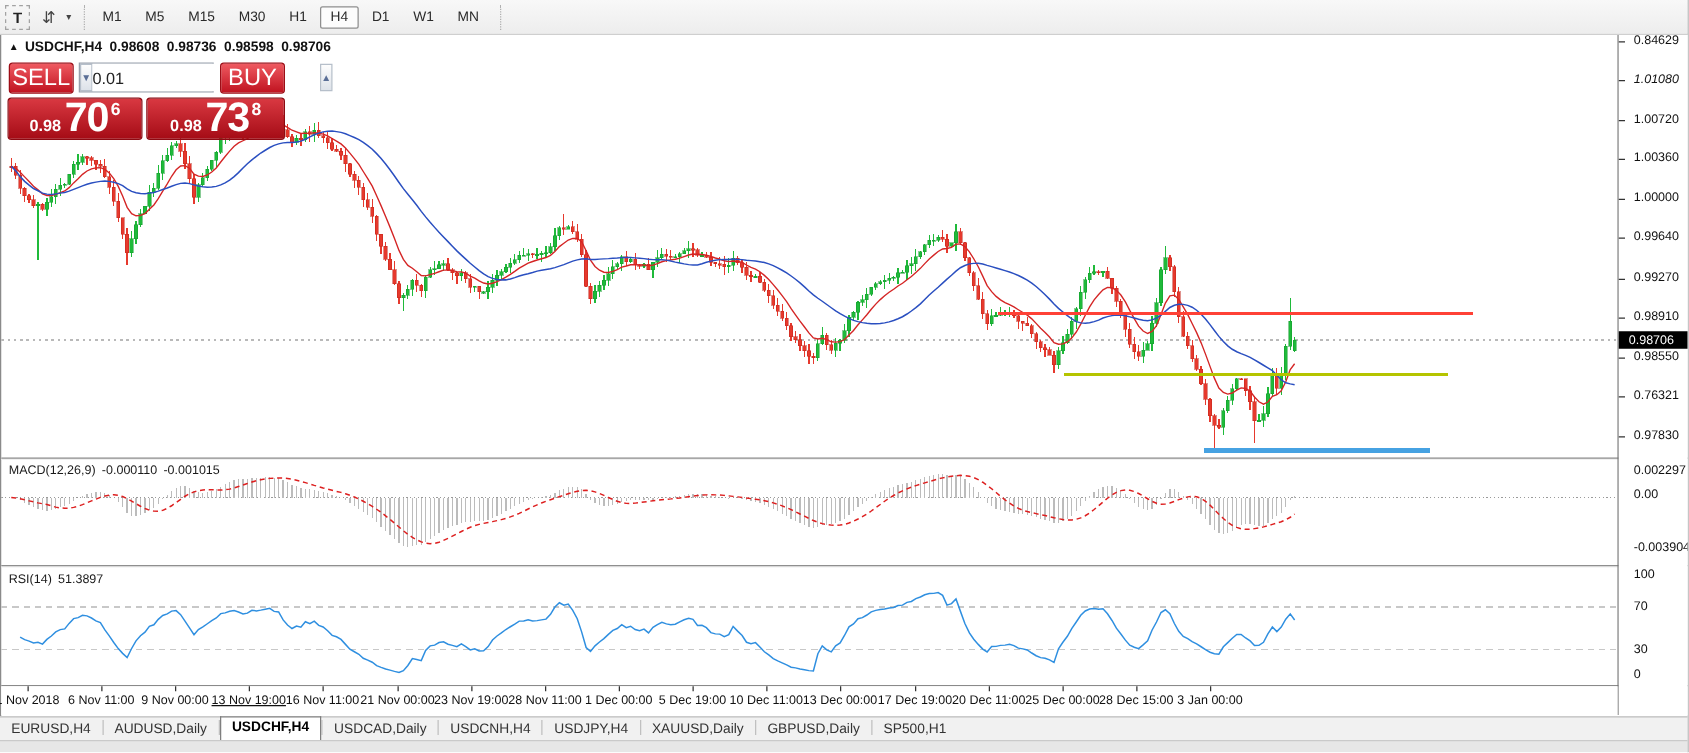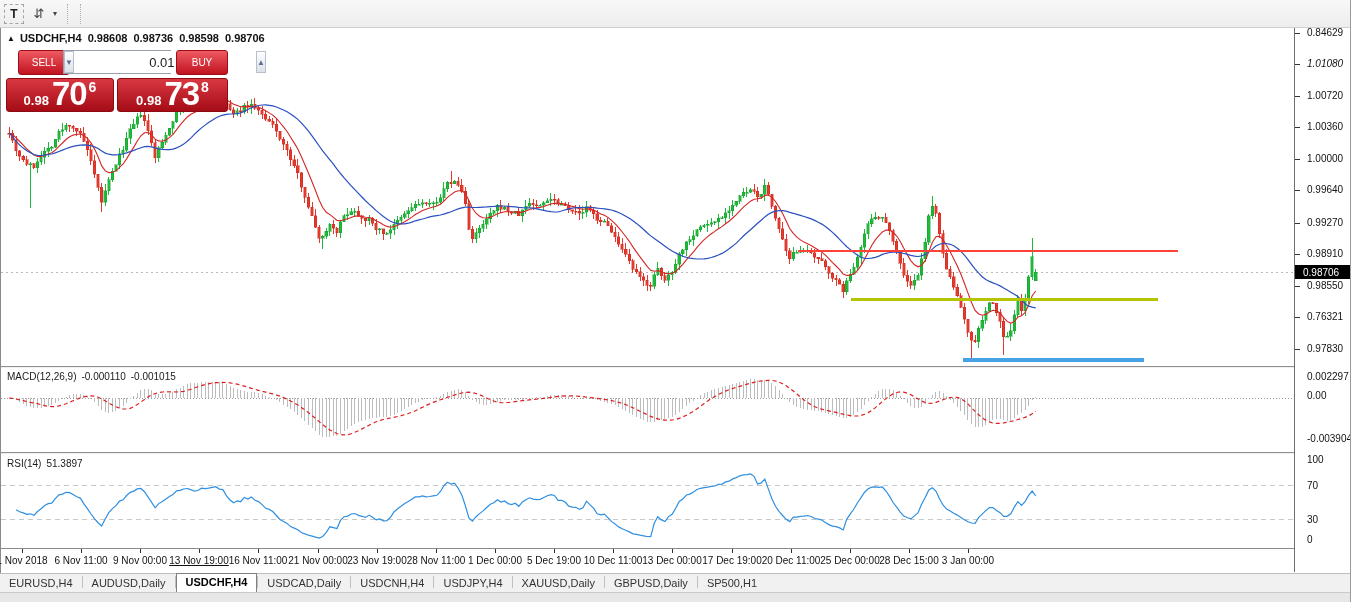--- a/index.html
+++ b/index.html
@@ -36,28 +36,28 @@
   .chart-title .tri { font-size:8px; margin-right:5px; vertical-align:1px; }
   .chart-title span.num { margin-left:6px; }
 
   .pane-label { position:absolute; left:6px; font-size:10px; color:#1a1a1a; white-space:nowrap; }
   .pane-label span { margin-right:5px; }
 
   
   .ocp { position:absolute; left:5px; top:21px; width:222px; height:90px; }
   .ocp-btn { position:absolute; top:1px; height:25px; width:52px; border-radius:3px;
              background:linear-gradient(#ef5a61,#c01320); border:1px solid #9d0d16;
-             color:#fff; font-size:10px; display:flex; align-items:center; justify-content:center;margin-left:11px; }
+             color:#fff; font-size:19px; display:flex; align-items:center; justify-content:center; }
   .ocp-sell { left:1px; } .ocp-buy { right:0; }
   .stepper { position:absolute; left:57px; top:1px; width:108px; height:24px; background:#fff;
              border:1px solid #98a0ac; display:flex; }
   .step-btn { width:20px; height:100%; background:linear-gradient(#fdfdfd,#dde2e9);
               border:1px solid #b6bfca; color:#5a6e96; font-size:8px;
               display:flex; align-items:center; justify-content:center; }
-  .step-field { flex:1; border:none; outline:none; text-align:center; padding-right:6px;
+  .step-field { flex:1; border:none; outline:none; text-align:left; padding-right:6px;
                 font-size:13px; color:#222; font-family:"Liberation Sans",sans-serif; }
   .ocp-tile { position:absolute; top:29px; height:34px; border-radius:3px;
               background:linear-gradient(#d93841,#a50c16); border:1px solid #8c0a12;
               color:#fff; display:flex; align-items:flex-end; justify-content:center;
               padding-bottom:3px; }
   .tile-sell { left:0; width:108px; } .tile-buy { left:111px; width:111px; }
   .tile-base { font-size:13px; font-weight:700; margin-right:3px; line-height:15px; }
   .tile-big  { font-size:33px; font-weight:700; line-height:29px; letter-spacing:-1px; }
   .tile-sup  { font-size:14px; font-weight:700; align-self:flex-start; margin-left:2px; }
 
@@ -85,20 +85,31 @@
 </head>
 <body>
 
 <div id="app">
 
   <div class="toolbar">
     <div class="tool-btn t-tool">T</div>
     <div class="tool-btn arrows-tool">⇵</div>
     <div class="tool-btn caret">▾</div>
     <div class="tb-sep"></div>
+    <div id="tf-buttons" style="display:flex;align-items:center;">
+        <div class="tf-btn">M1</div>
+        <div class="tf-btn">M5</div>
+        <div class="tf-btn">M15</div>
+        <div class="tf-btn">M30</div>
+        <div class="tf-btn">H1</div>
+        <div class="tf-btn active">H4</div>
+        <div class="tf-btn">D1</div>
+        <div class="tf-btn">W1</div>
+        <div class="tf-btn">MN</div>
+      </div>
     <div class="tb-sep"></div>
   </div>
 
   <div class="chart-region">
     <svg id="main-svg" class="pane-svg" style="top:2px" width="1293" height="336">
         <line x1="0" y1="242" x2="1293" y2="242" stroke="#b9b9b9" stroke-dasharray="2 3" shape-rendering="crispEdges"></line>
         <g shape-rendering="crispEdges">
           <line x1="8" y1="96.66376280761946" x2="8" y2="107.71229675668931" stroke="#e6392d"></line>
           <rect x="6.7" y="103.07471914773325" width="2.6" height="1" fill="#e6392d" stroke="#c2251b" stroke-width="0.4"></rect>
           <line x1="11.565" y1="100.4636847976123" x2="11.565" y2="113.08957129609942" stroke="#e6392d"></line>

